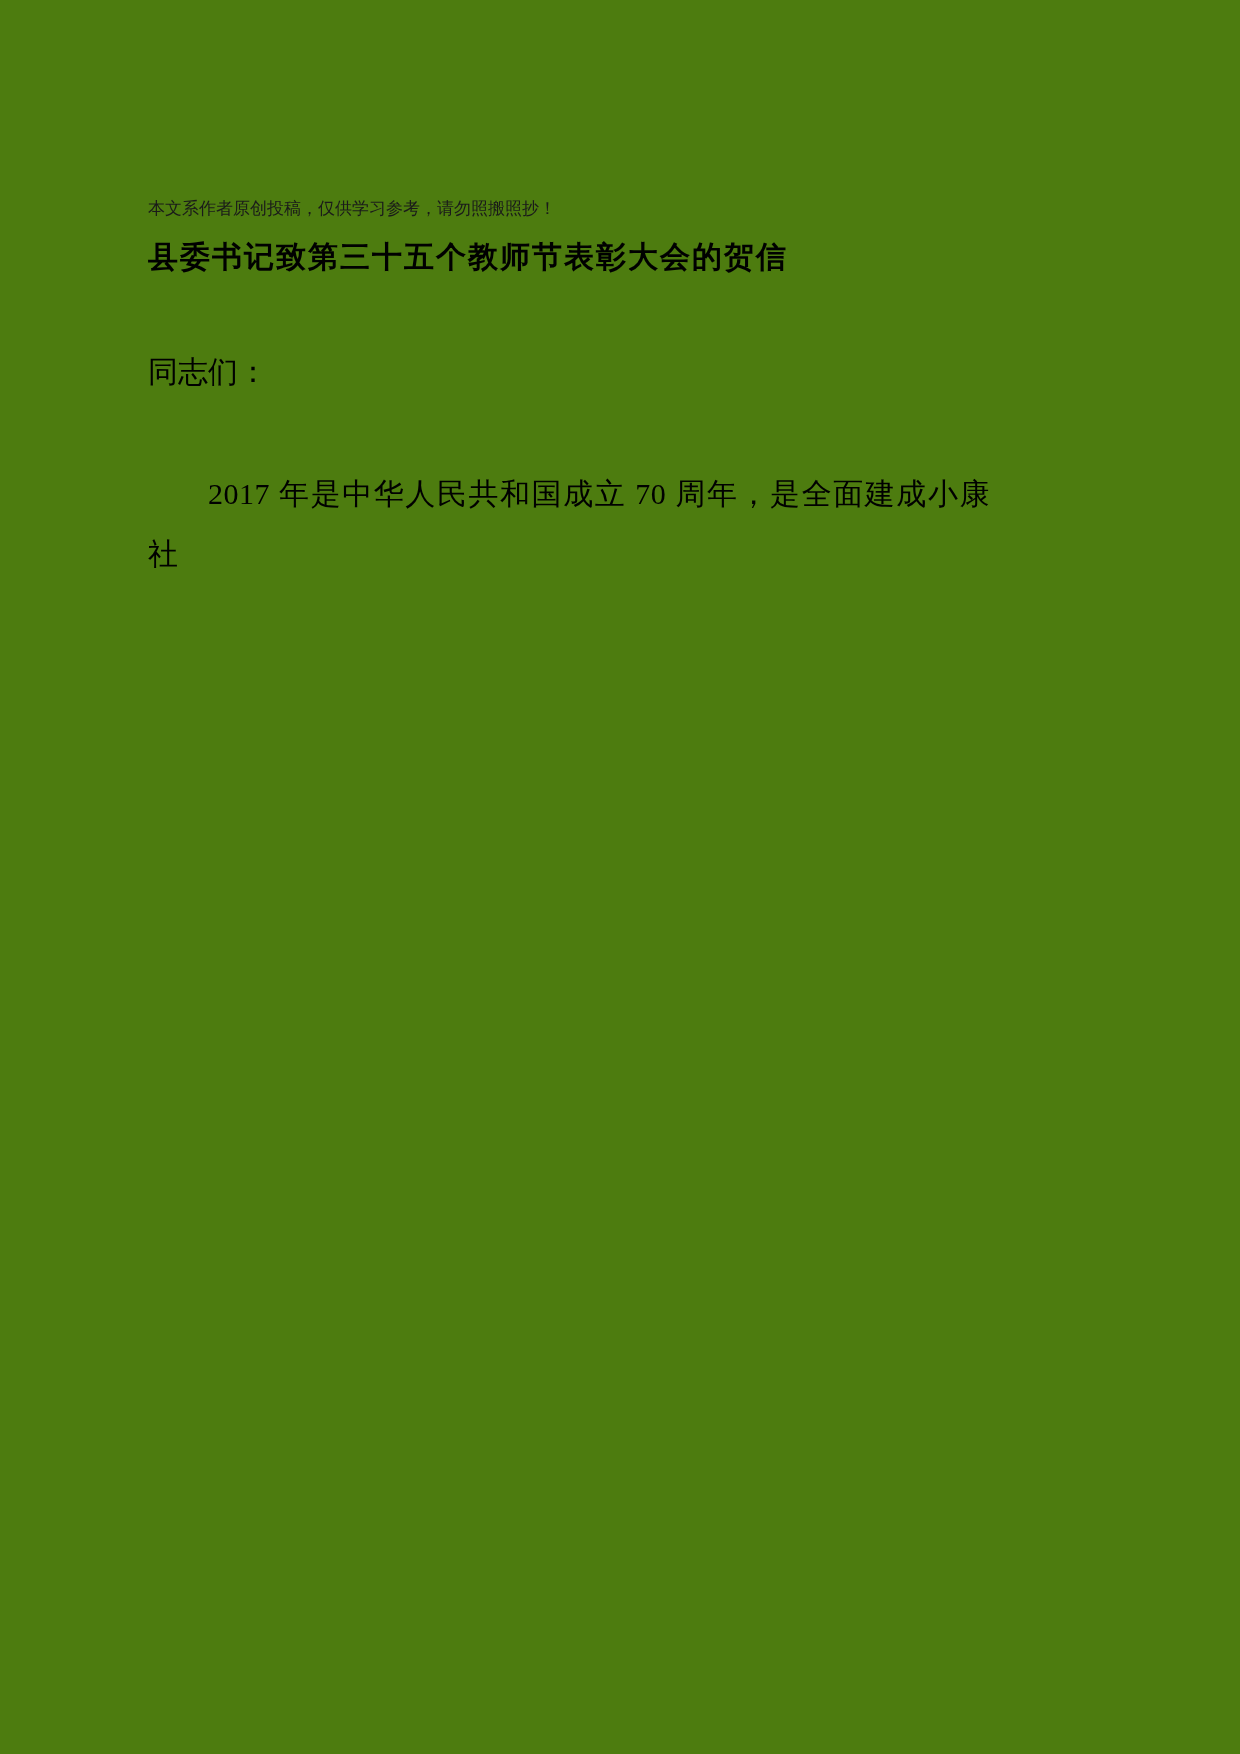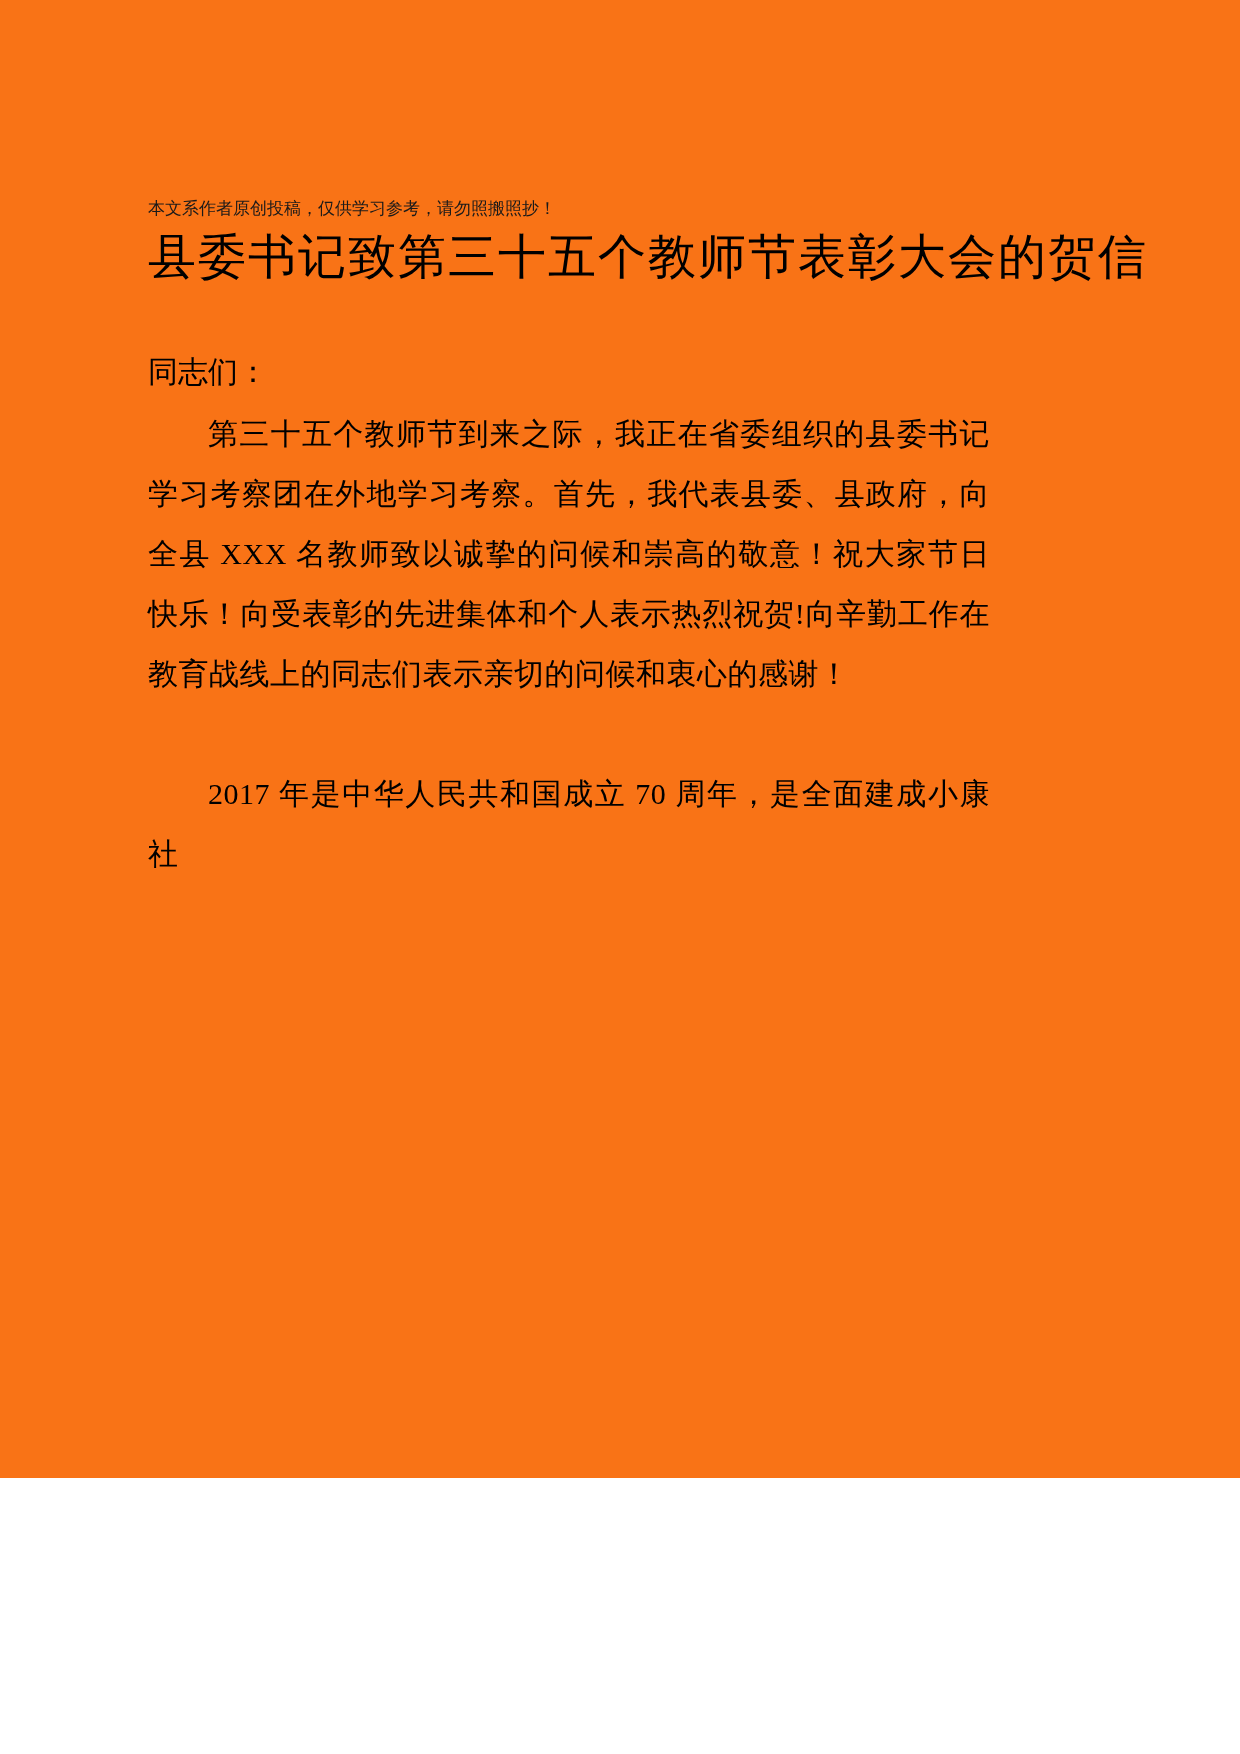--- a/index.html
+++ b/index.html
@@ -3,41 +3,41 @@
 <meta charset="utf-8">
 <style>
   html, body {
     margin: 0;
     padding: 0;
     background: #ffffff;
   }
   .page {
     position: relative;
     width: 1240px;
-    height: 1478px;
+    height: 1754px;
     margin: 0 auto;
-    background: #f97316;
+    background: #4d7c0f;
     box-sizing: border-box;
     padding: 198px 250px 0 148px;
     color: #000000;
     overflow: hidden;
   }
   .disclaimer {
     font-family: "Liberation Sans", sans-serif;
     font-size: 17px;
     line-height: 22px;
     font-weight: 400;
     color: #1a1a1a;
     margin: 0 0 12px 0;
   }
   .title {
     font-family: "Liberation Sans", sans-serif;
-    font-size: 48px;
+    font-size: 30px;
     line-height: 50px;
-    font-weight: 400;
+    font-weight: 700;
     letter-spacing: 2px;
     color: #000000;
     margin: 0 0 62px 0;
     white-space: nowrap;
   }
   .salutation {
     font-family: Liberation Mono, monospace;
     font-size: 30px;
     line-height: 60px;
     margin: 0;
@@ -60,17 +60,16 @@
 </head>
 <body>
 
 <div class="page">
   <p class="disclaimer">本文系作者原创投稿，仅供学习参考，请勿照搬照抄！</p>
 
   <h1 class="title">县委书记致第三十五个教师节表彰大会的贺信</h1>
 
   <p class="salutation">同志们：</p>
 
-  <p class="para">第三十五个教师节到来之际，我正在省委组织的县委书记学习考察团在外地学习考察。首先，我代表县委、县政府，向全县 XXX 名教师致以诚挚的问候和崇高的敬意！祝大家节日快乐！向受表彰的先进集体和个人表示热烈祝贺!向辛勤工作在教育战线上的同志们表示亲切的问候和衷心的感谢！</p>
 
 
   <p class="para para-last">2017 年是中华人民共和国成立 70 周年，是全面建成小康社</p>
 </div>
 
 </body></html>

